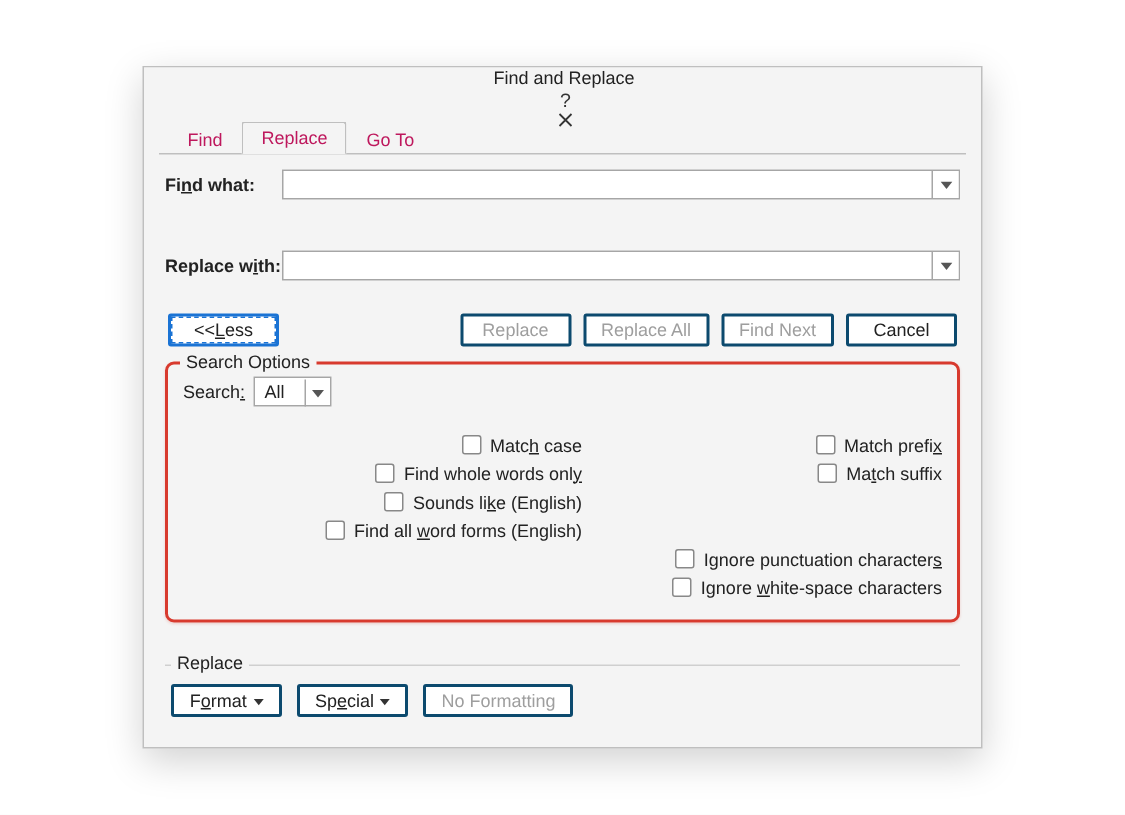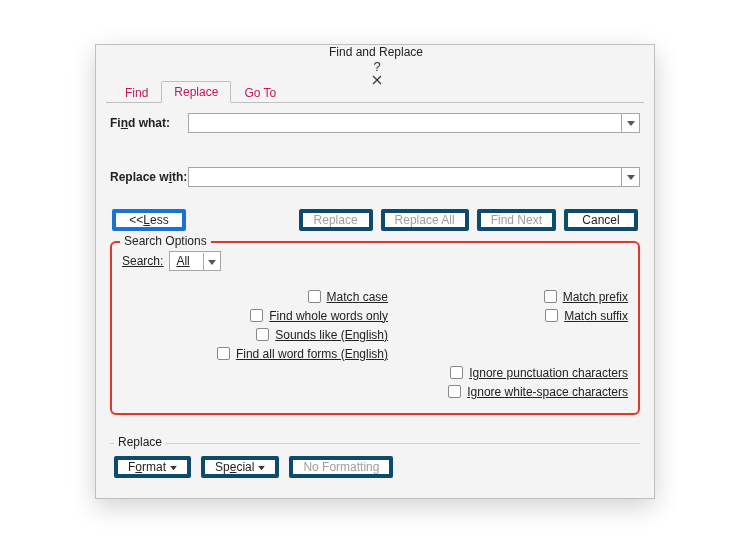--- a/index.html
+++ b/index.html
@@ -106,21 +106,21 @@
     gap: 8px;
     align-items: center;
     padding: 4px 2px 2px 2px;
   }
   .button-row .spacer { flex: 1; }
   .btn {
     min-width: 74px;
     height: 22px;
     padding: 0 10px;
     background: #fff;
-    border: 4px solid #0c4a6e;
+    border: 2px solid #0c4a6e;
     font-size: 12px;
     color: #222;
     display: inline-flex;
     align-items: center;
     justify-content: center;
     border-radius: 2px;
   }
   .btn.disabled { color: #9e9e9e; }
   .btn.focused {
     outline: 1px dashed #1a73d4;
@@ -129,21 +129,20 @@
   }
   .btn .menucaret {
     margin-left: 4px;
   }
   .btn .menucaret svg { width: 7px; height: 5px; fill: #333; }
   .fieldset {
     position: relative;
     border: 1px solid #cfcfcf;
     margin-top: 8px;
     padding: 10px 10px 10px 10px;
-    text-decoration: underline;
   }
   .fieldset.highlight {
     border: 2px solid #d83a2e;
     border-radius: 6px;
     box-shadow: 0 1px 2px rgba(216,58,46,0.2);
     padding: 8px 10px 12px 10px;
   }
   .legend {
     position: absolute;
     top: -9px; left: 8px;

